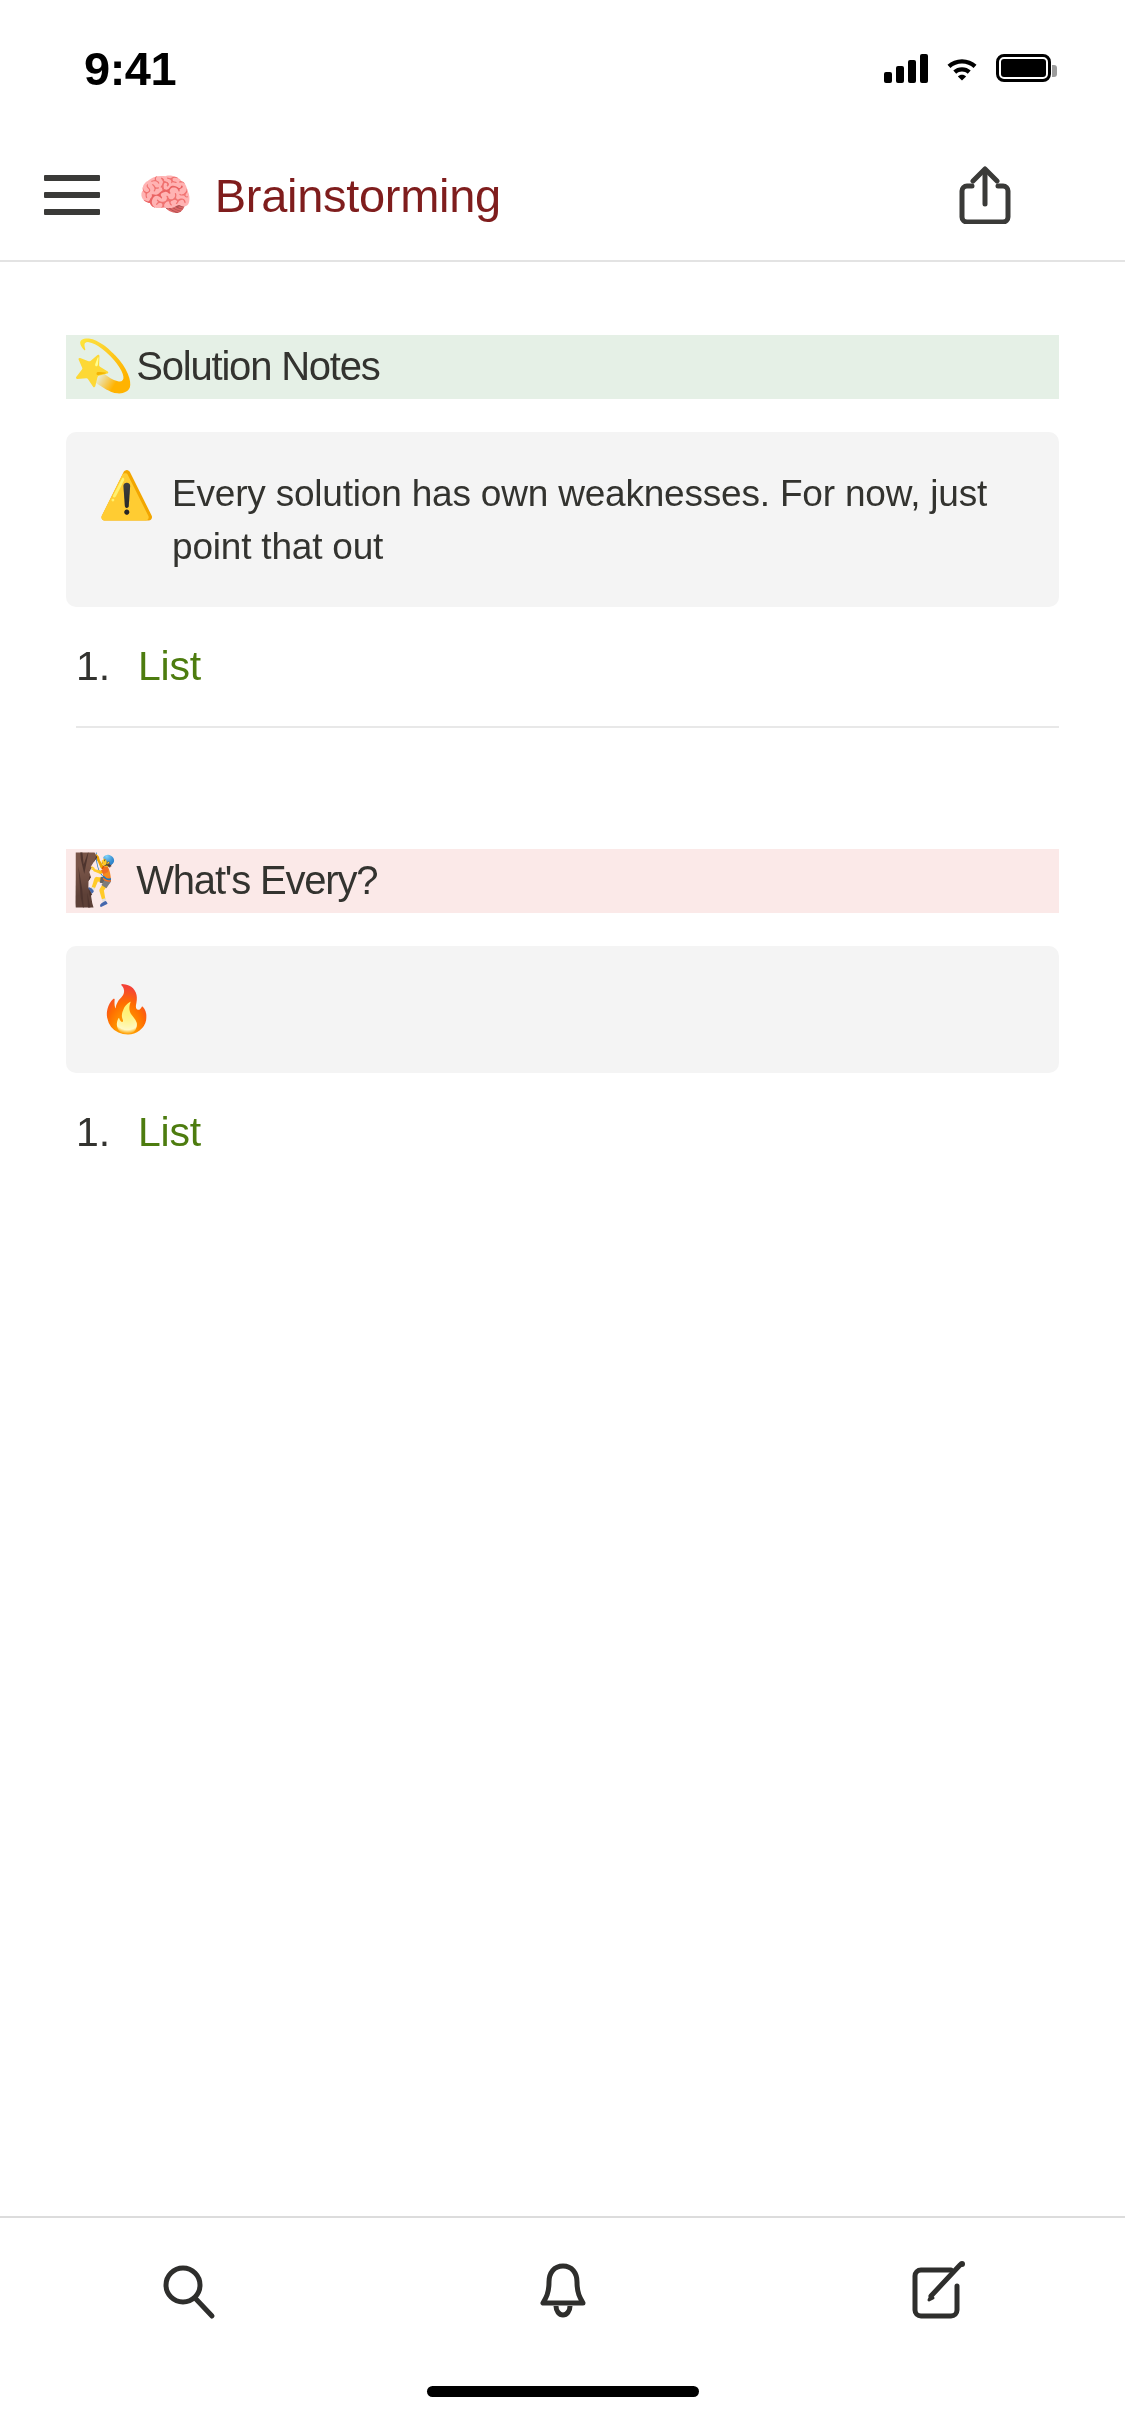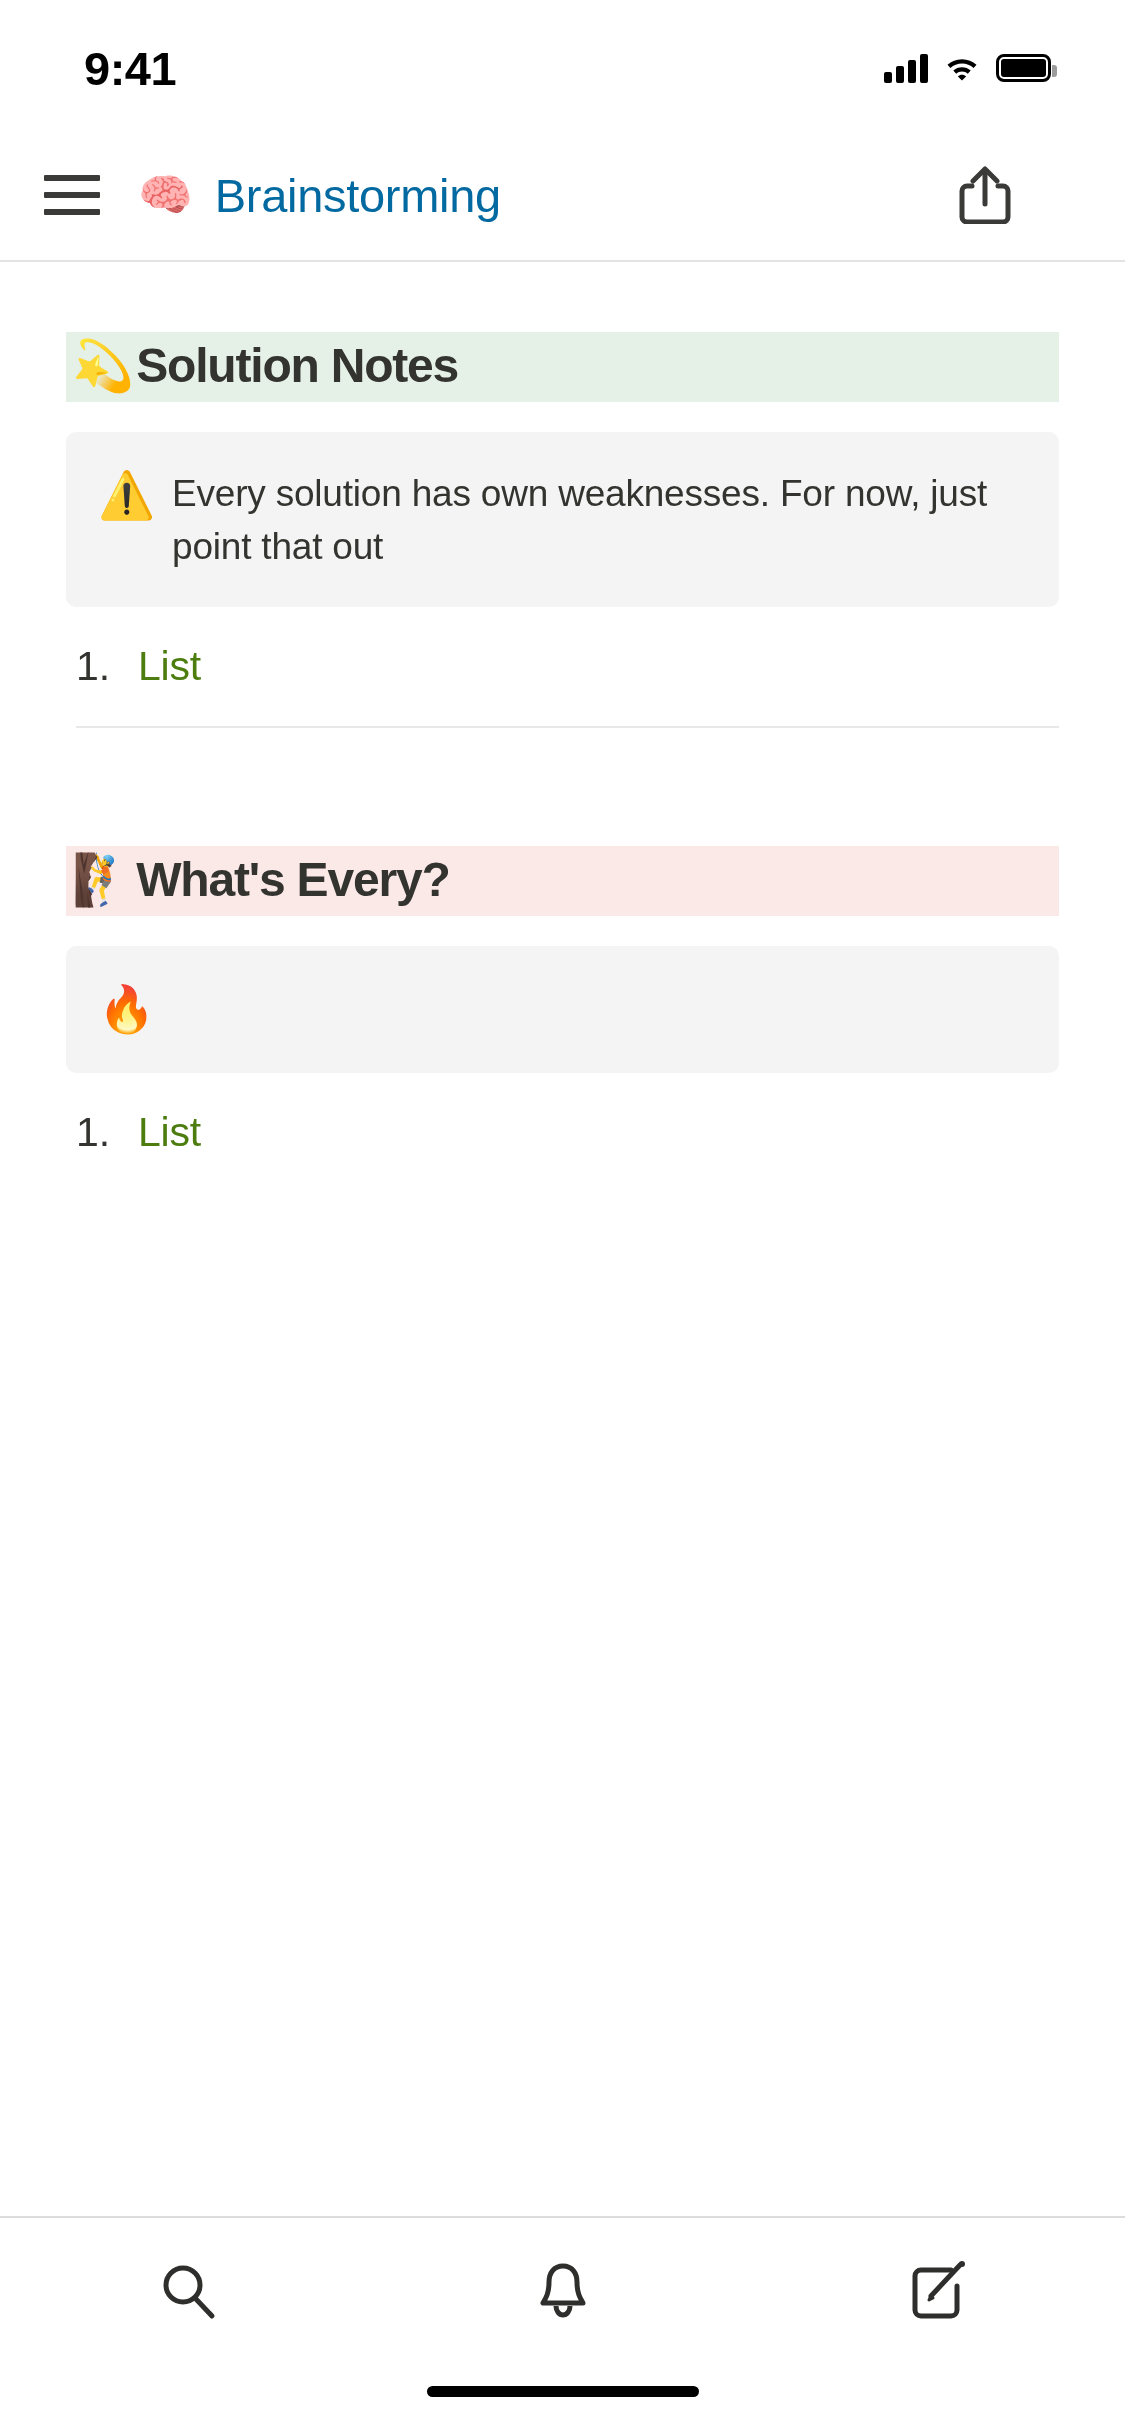--- a/index.html
+++ b/index.html
@@ -38,41 +38,41 @@
   .header {
     flex:0 0 132px; height:132px;
     display:flex; align-items:center;
     padding:0 60px 0 40px;
     border-bottom:2px solid #e3e3e3;
   }
   .hamburger { width:64px; height:64px; display:flex; flex-direction:column; justify-content:center; gap:11px; padding:0 4px; cursor:pointer; }
   .hamburger b { display:block; height:6px; background:#3a3a38; border-radius:1px; }
   .title-wrap { display:flex; align-items:center; gap:22px; margin-left:34px; flex:1; min-width:0; }
   .title-emoji { font-size:44px; line-height:1; }
-  .doc-title { font-size:47px; color:#0369a1; letter-spacing:-0.3px; white-space:nowrap; }
+  .doc-title { font-size:47px; color:#7f1d1d; letter-spacing:-0.3px; white-space:nowrap; }
   .share-btn { width:76px; height:76px; display:flex; align-items:center; justify-content:center; cursor:pointer; margin-right:42px; }
 
   
   .content { flex:1 1 auto; overflow:hidden; padding:0 66px; }
   .spacer-top { height:60px; }
 
   .heading-block {
     display:flex; align-items:center;
     min-height:92px; padding:8px 0 10px 0;
   }
   .heading-hl {
     display:inline-flex; align-items:center;
     padding:6px 6px 8px 6px;
     width:100%;
   }
   .hl-green { background:#e5f0e6; }
   .hl-pink  { background:#fbe9e8; }
   .heading-emoji { font-size:50px; line-height:1; margin-right:2px; }
   .heading-text {
-    font-size:48px; font-weight:700; color:#33332f;
+    font-size:40px; font-weight:400; color:#33332f;
     letter-spacing:-1.2px; line-height:1.15;
   }
 
   .callout {
     background:#f4f4f4; border-radius:10px;
     display:flex; align-items:flex-start;
     padding:34px 30px 34px 32px;
     margin-top:18px;
   }
   .callout-emoji { font-size:46px; line-height:1.28; flex:0 0 auto; width:74px; }

